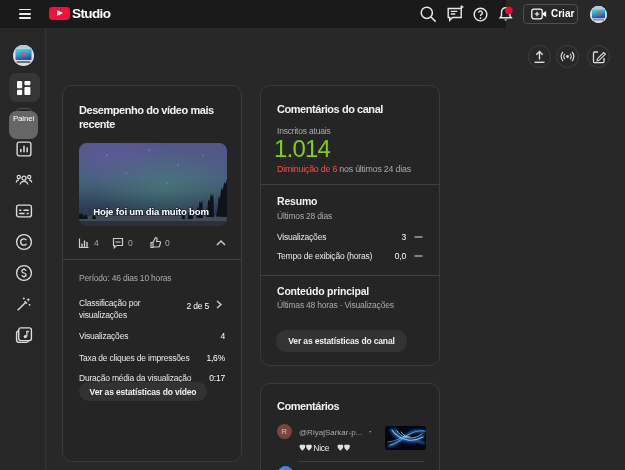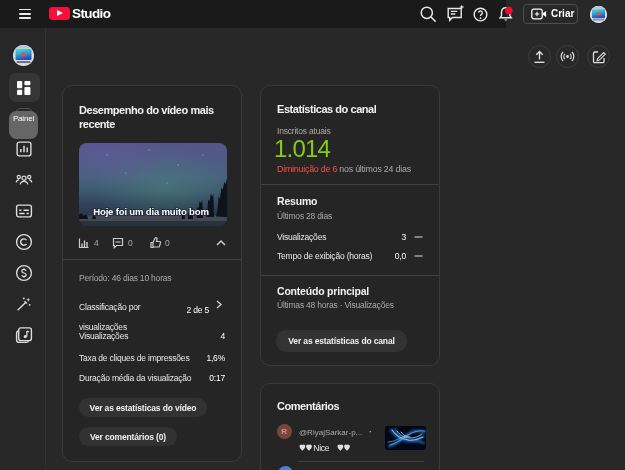--- a/index.html
+++ b/index.html
@@ -256,35 +256,34 @@
       <svg style="position:absolute;left:71px;top:0" width="12" height="12" viewBox="0 0 12 12" fill="none" stroke="#ccc" stroke-width="1.2">
         <path d="M1 5.5 h2 v5 h-2 z M3 10 h5.5 a1 1 0 0 0 1 -0.8 l1 -3.5 a0.9 0.9 0 0 0 -0.9 -1.2 h-3 l0.5 -2.5 a1.1 1.1 0 0 0 -2 -0.8 L3 5.5"></path>
       </svg>
       <span class="grey" style="position:absolute;left:86px;top:1px;font-size:8.5px;">0</span>
       <svg style="position:absolute;right:1px;top:2px" width="10" height="8" viewBox="0 0 10 8" fill="none" stroke="#ccc" stroke-width="1.5">
         <path d="M1 6 l4-4 4 4"></path>
       </svg>
     </div>
     <div class="divider" style="top:173px;"></div>
     <div class="grey" style="position:absolute;left:16px;top:187px;font-size:8.5px;letter-spacing:-0.2px;">Período: 46 dias 10 horas</div>
-    <div class="row" style="top:211px;line-height:20px;">Classificação por<br>visualizações
+    <div class="row" style="top:211px;line-height:12px;">Classificação por<br>visualizações
       <span class="val" style="top:3px;right:16px;">2 de 5</span>
       <svg style="position:absolute;right:2px;top:3px" width="8" height="9" viewBox="0 0 8 9" fill="none" stroke="#ccc" stroke-width="1.4">
           <path d="M2 1 l4 3.5 -4 3.5"></path>
         </svg>
     </div>
     <div class="row" style="top:245px;">Visualizações<span class="val">4</span></div>
     <div class="row" style="top:267px;">Taxa de cliques de impressões<span class="val">1,6%</span></div>
     <div class="row" style="top:287px;">Duração média da visualização<span class="val">0:17</span></div>
-    <div class="pill" style="left:16px;top:312px;width:128px;height:19px;text-align:center;">Ver as estatísticas do vídeo</div>
-    <div class="pill" style="left:16px;top:341px;width:98px;height:19px;">Ver comentários (0)</div>
+    <div class="pill" style="left:16px;top:296px;width:128px;height:19px;text-align:center;">Ver as estatísticas do vídeo</div>
   </div>
 
   <div class="card" id="card2" style="left:260px; top:85px; width:180px; height:281px;">
-    <div class="ctitle" style="position:absolute;left:16px;top:16.5px;">Estatísticas do canal</div>
+    <div class="ctitle" style="position:absolute;left:16px;top:16.5px;">Comentários do canal</div>
     <div class="grey" style="position:absolute;left:16px;top:40px;font-size:8.5px;letter-spacing:-0.2px;">Inscritos atuais</div>
     <div style="position:absolute;left:13px;top:49px;font-size:24px;color:#84cc16;letter-spacing:-0.8px;">1.014</div>
     <div style="position:absolute;left:16px;top:78px;font-size:8.8px;letter-spacing:-0.2px;white-space:nowrap;"><span style="color:#ff4e45;">Diminuição de 6</span><span class="grey"> nos últimos 24 dias</span></div>
     <div class="divider" style="top:98px;"></div>
     <div style="position:absolute;left:16px;top:109px;font-size:10.5px;letter-spacing:-0.2px;font-weight:bold;color:#f1f1f1;">Resumo</div>
     <div class="grey" style="position:absolute;left:16px;top:124.5px;font-size:8.5px;letter-spacing:-0.2px;">Últimos 28 dias</div>
     <div class="row" style="top:146px;">Visualizações
       <span class="val" style="right:17px;">3</span>
       <svg style="position:absolute;right:0;top:3px" width="9" height="4" viewBox="0 0 9 4">
           <path d="M0.5 2 h8" stroke="#aaa" stroke-width="1.4"></path>

